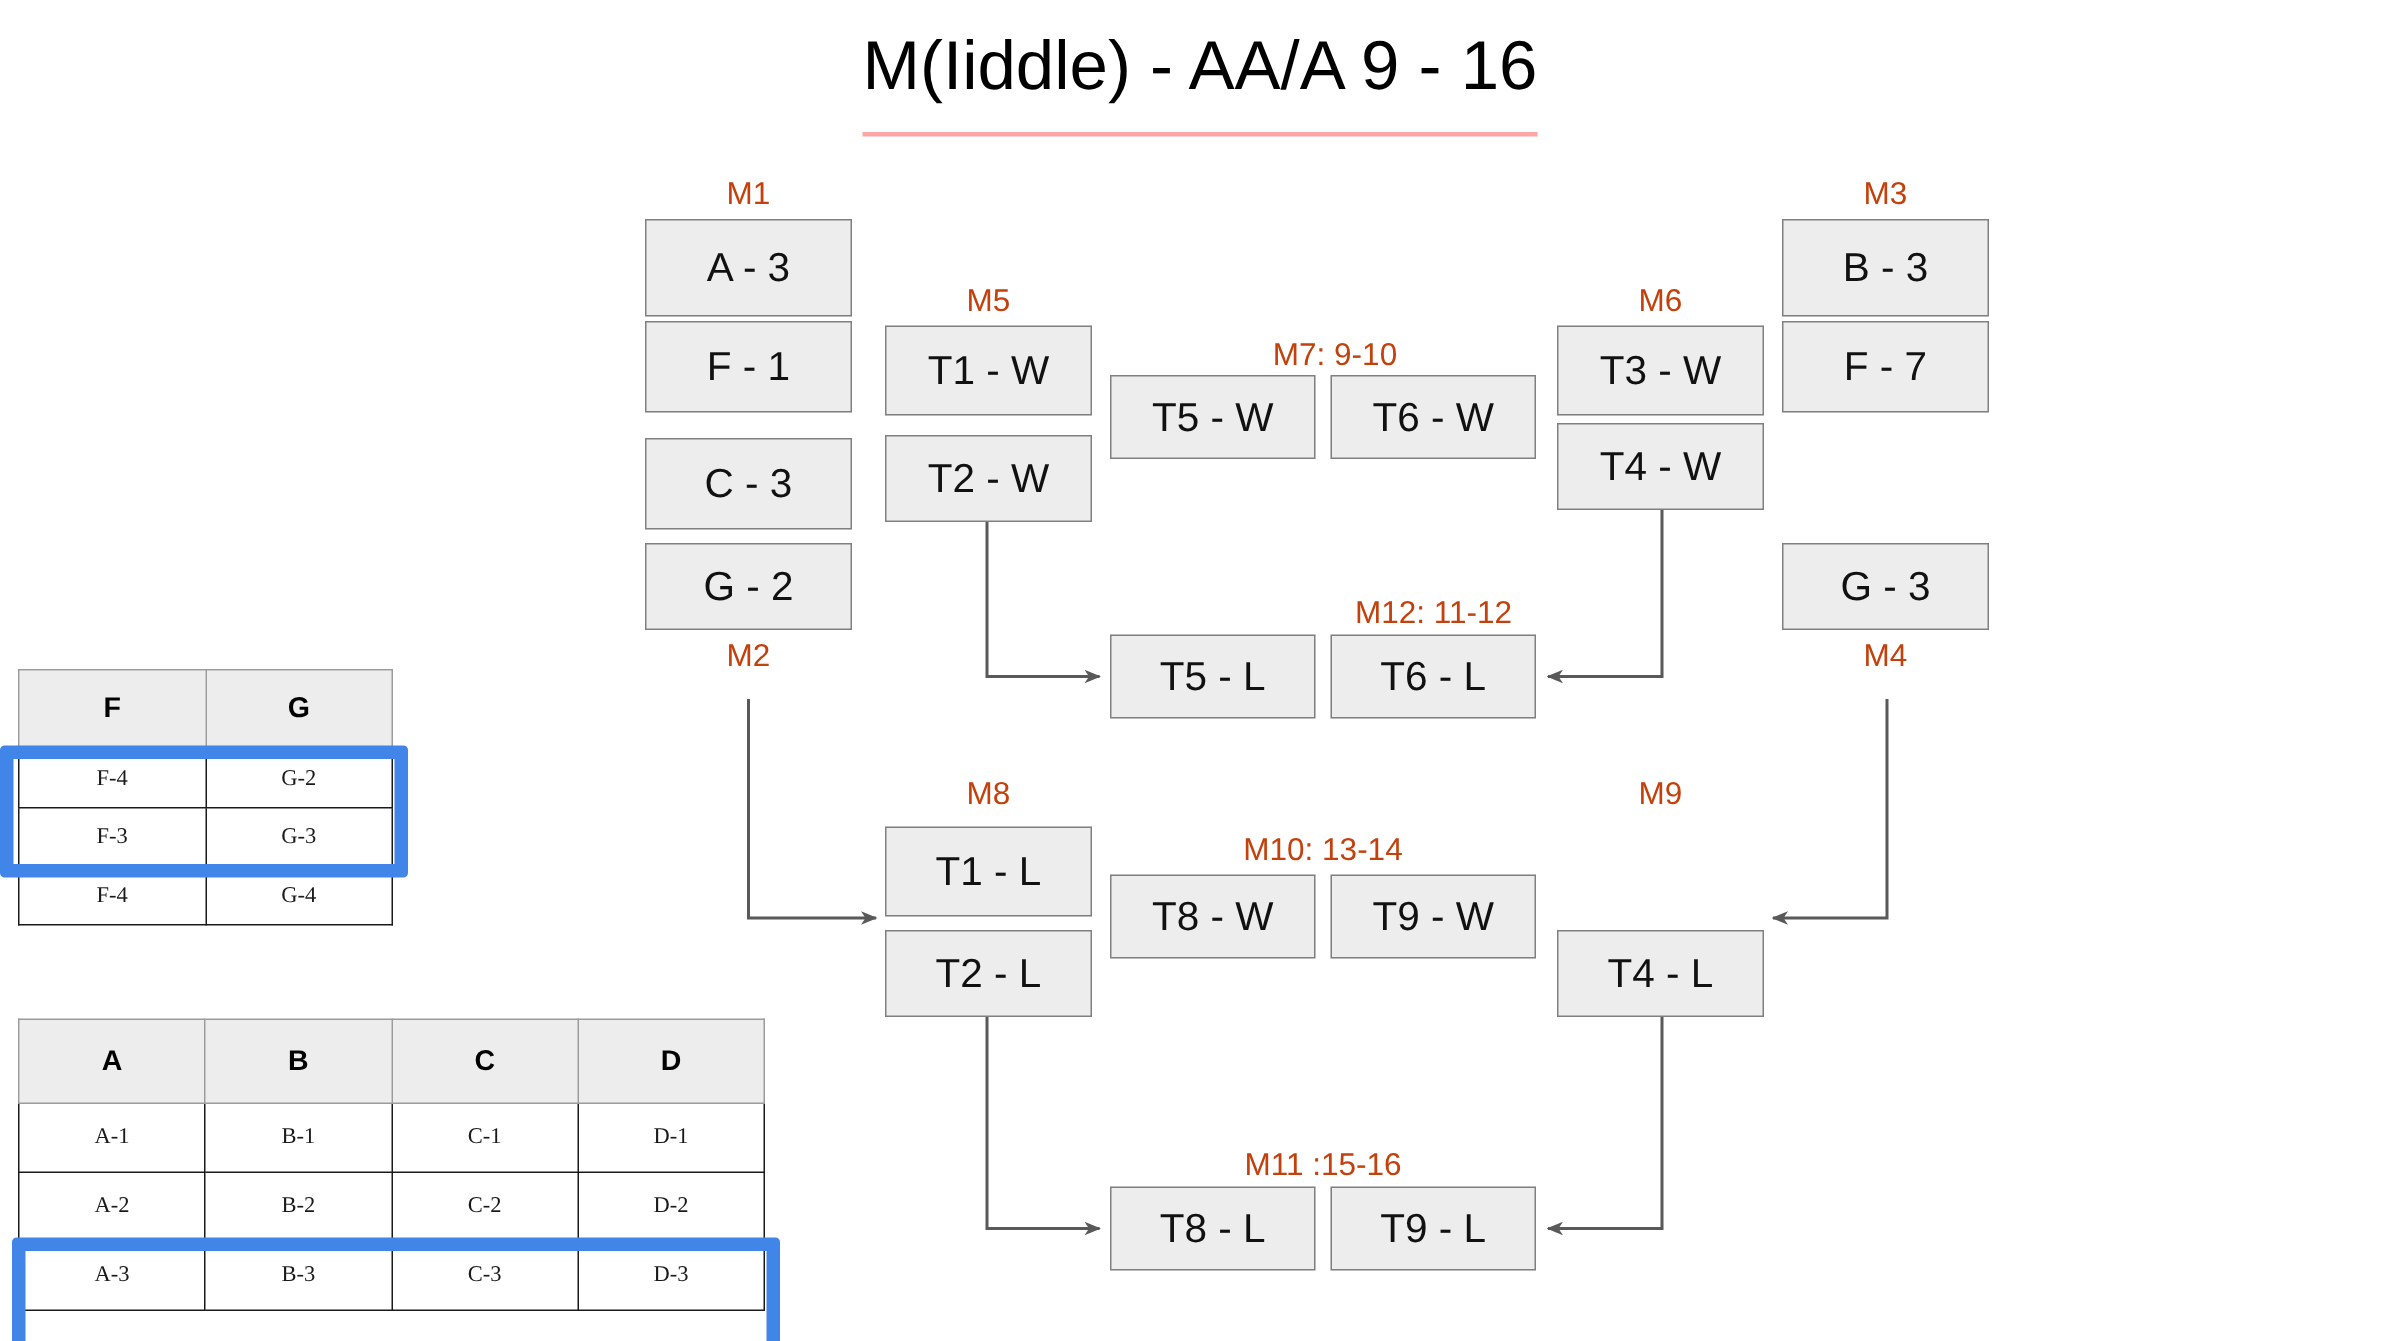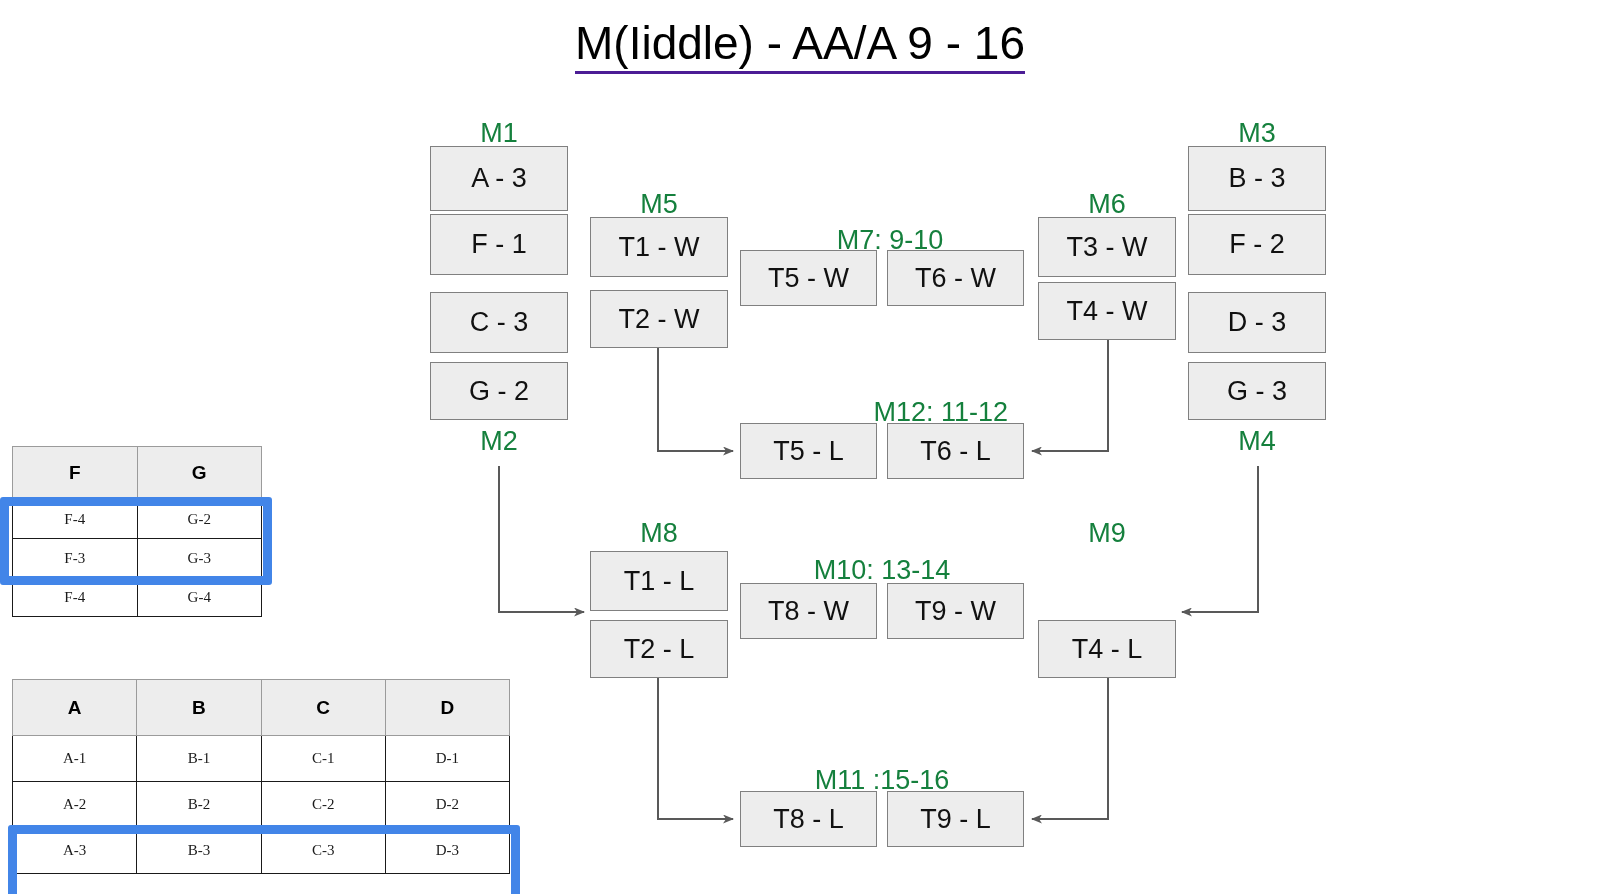--- a/index.html
+++ b/index.html
@@ -26,41 +26,41 @@
     left: 0;
     top: 18px;
     width: 1600px;
     text-align: center;
     font-size: 46px;
     line-height: 1.1;
     color: #000000;
     white-space: nowrap;
   }
   #page-title span {
-    border-bottom: 3px solid #4c1d95;
-    padding-bottom: 2px;
+    border-bottom: 3px solid #fca5a5;
+    padding-bottom: 19px;
   }
 
   
   .slot {
     position: absolute;
     box-sizing: border-box;
     background: #EDEDED;
     border: 1.5px solid #808080;
     display: flex;
     align-items: center;
     justify-content: center;
     font-size: 27px;
     color: #111111;
     white-space: nowrap;
   }
   .mlabel {
     position: absolute;
-    font-size: 27px;
-    color: #15803d;
+    font-size: 21px;
+    color: #c2410c;
     white-space: nowrap;
     text-align: center;
   }
 
   
   #connectors {
     position: absolute;
     left: 0;
     top: 0;
     width: 1600px;
@@ -137,23 +137,22 @@
   <div class="mlabel" style="left:430px; top:118px; width:138px;">M1</div>
   <div class="slot" style="left:430px; top:146px; width:138px; height:65px;">A - 3</div>
   <div class="slot" style="left:430px; top:214px; width:138px; height:61px;">F - 1</div>
 
   <div class="slot" style="left:430px; top:292px; width:138px; height:61px;">C - 3</div>
   <div class="slot" style="left:430px; top:362px; width:138px; height:58px;">G - 2</div>
   <div class="mlabel" style="left:430px; top:426px; width:138px;">M2</div>
 
   <div class="mlabel" style="left:1188px; top:118px; width:138px;">M3</div>
   <div class="slot" style="left:1188px; top:146px; width:138px; height:65px;">B - 3</div>
-  <div class="slot" style="left:1188px; top:214px; width:138px; height:61px;">F - 2</div>
-
-  <div class="slot" style="left:1188px; top:292px; width:138px; height:61px;">D - 3</div>
+  <div class="slot" style="left:1188px; top:214px; width:138px; height:61px;">F - 7</div>
+
   <div class="slot" style="left:1188px; top:362px; width:138px; height:58px;">G - 3</div>
   <div class="mlabel" style="left:1188px; top:426px; width:138px;">M4</div>
 
   <div class="mlabel" style="left:590px; top:189px; width:138px;">M5</div>
   <div class="slot" style="left:590px; top:217px; width:138px; height:60px;">T1 - W</div>
   <div class="slot" style="left:590px; top:290px; width:138px; height:58px;">T2 - W</div>
 
   <div class="mlabel" style="left:1038px; top:189px; width:138px;">M6</div>
   <div class="slot" style="left:1038px; top:217px; width:138px; height:60px;">T3 - W</div>
   <div class="slot" style="left:1038px; top:282px; width:138px; height:58px;">T4 - W</div>

